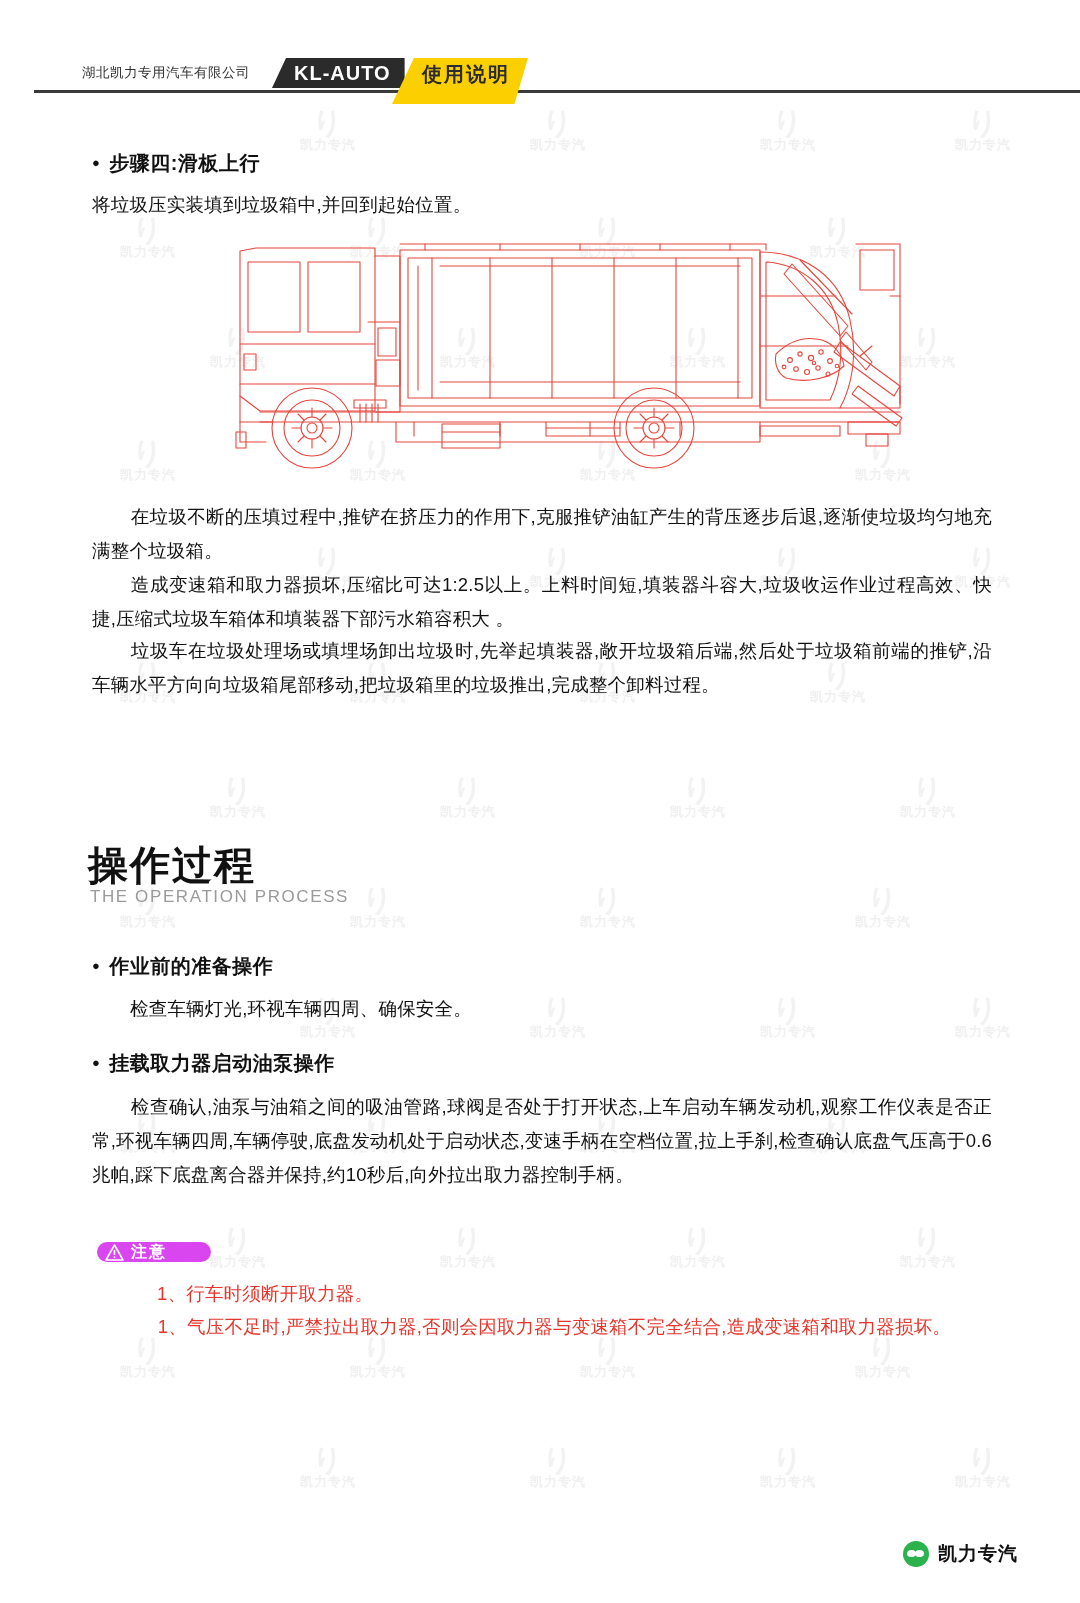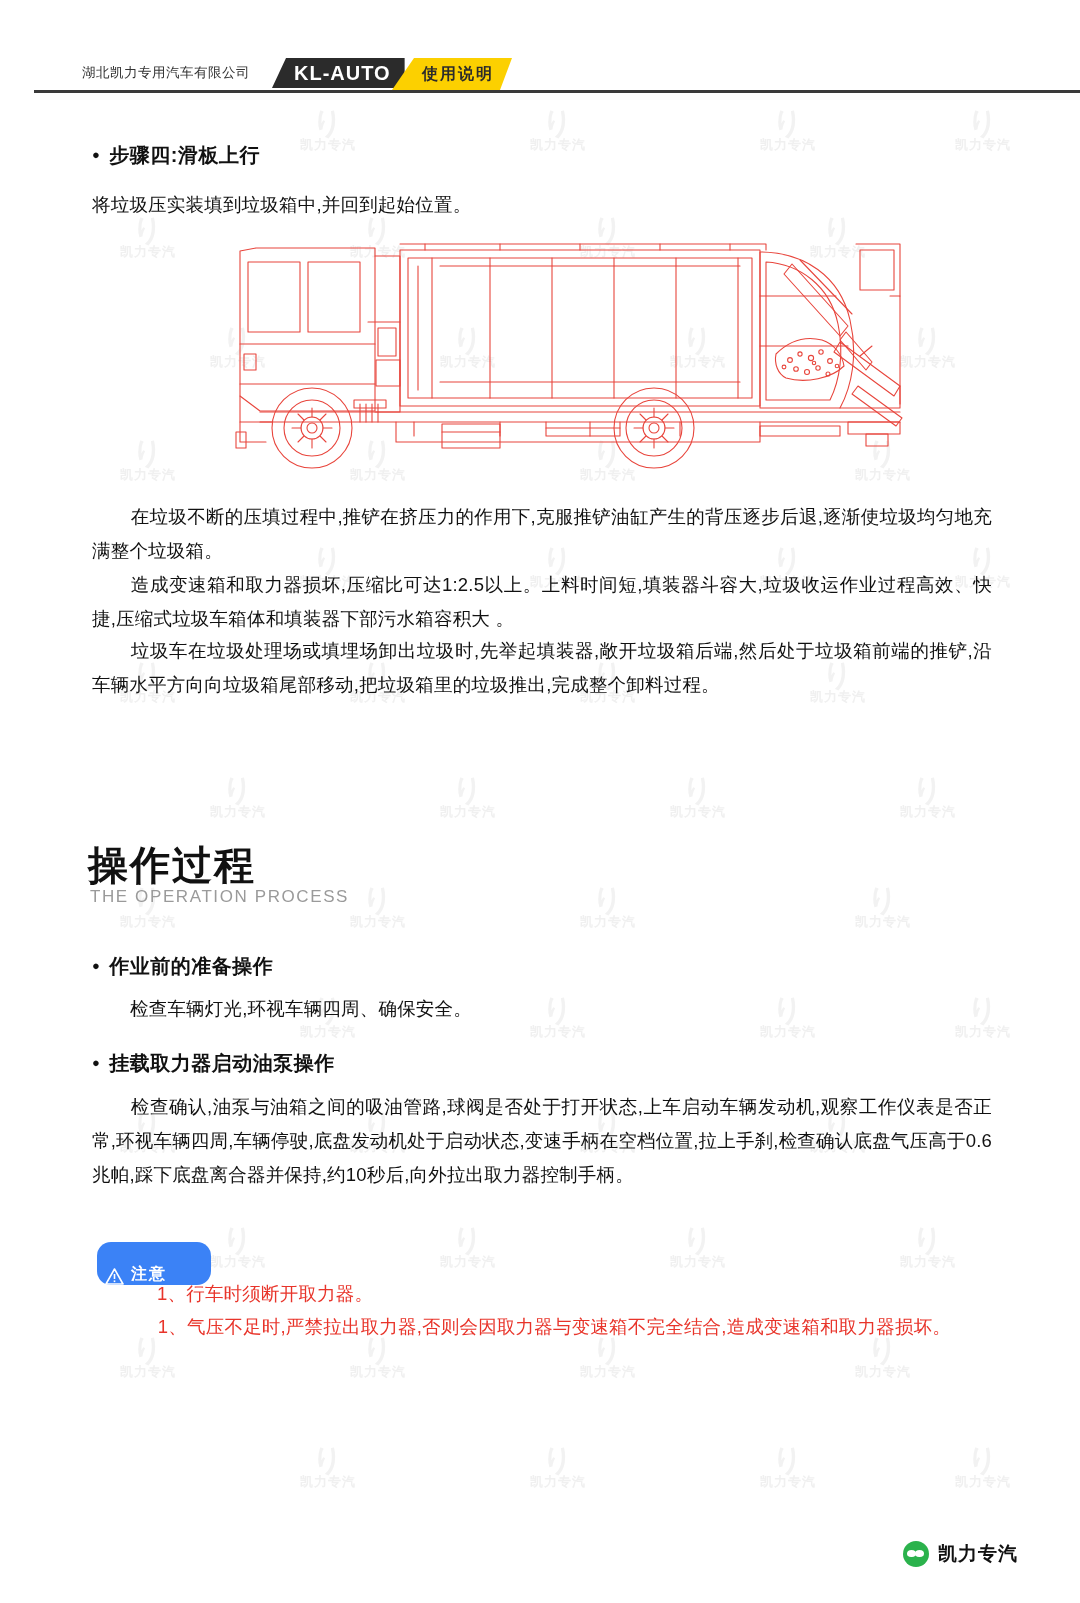--- a/index.html
+++ b/index.html
@@ -81,24 +81,24 @@
     font-weight: bold;
     letter-spacing: 1px;
     padding: 3px 14px 3px 22px;
     line-height: 24px;
     clip-path: polygon(14px 0, 100% 0, 100% 100%, 0 100%);
   }
   .brand-yellow {
     position: absolute;
     left: 392px;
     top: 4px;
-    height: 32px;
+    height: 46px;
     background: #fcd000;
     color: #2b2b2b;
-    font-size: 16px;
+    font-size: 20px;
     font-weight: bold;
     letter-spacing: 2px;
     padding: 5px 18px 3px 30px;
     line-height: 22px;
     clip-path: polygon(22px 0, 100% 0, 90% 100%, 0 100%);
   }
 
   
   .content {
     position: absolute;
@@ -158,29 +158,29 @@
     color: #9a9a9a;
     letter-spacing: 1.6px;
   }
 
   
   .notice-badge {
     position: absolute;
     left: 97px;
     top: 1242px;
     width: 114px;
-    height: 43px;
-    background: #3b82f6;
+    height: 20px;
+    background: #d946ef;
     border-radius: 14px;
     color: #fff;
     font-size: 16px;
     font-weight: bold;
     letter-spacing: 2px;
     display: flex;
-    align-items: flex-end;
+    align-items: center;
     padding-left: 8px;
   }
   .notice-badge .warn-tri {
     display: inline-block;
     width: 19px;
     height: 17px;
     margin-right: 7px;
     position: relative;
   }
   .notice-badge .warn-tri svg { display: block; }
@@ -290,21 +290,21 @@
 
 <div class="header">
   <div class="header-rule"></div>
   <div class="header-company">湖北凯力专用汽车有限公司</div>
   <div class="brand-black">KL-AUTO</div>
   <div class="brand-yellow">使用说明</div>
 </div>
 
 <div class="content">
 
-  <div class="bullet-head" style="left:92px; top:142px;">步骤四:滑板上行</div>
+  <div class="bullet-head" style="left:92px; top:150px;">步骤四:滑板上行</div>
 
   <div class="para" style="left:92px; top:188px; width:900px;">将垃圾压实装填到垃圾箱中,并回到起始位置。</div>
 
   <div class="illus">
     <svg width="740" height="250" viewBox="0 0 740 250" fill="none" stroke="#e8453c" stroke-width="1.1" stroke-linejoin="round" stroke-linecap="round">
 
       <path d="M40 15 L40 160 L60 175 L175 175 L175 12 L56 12 Z"></path>
       <path d="M48 26 L48 96 L100 96 L100 26 Z"></path>
       <path d="M108 26 L108 96 L160 96 L160 26 Z"></path>
       <path d="M40 108 L175 108"></path>

